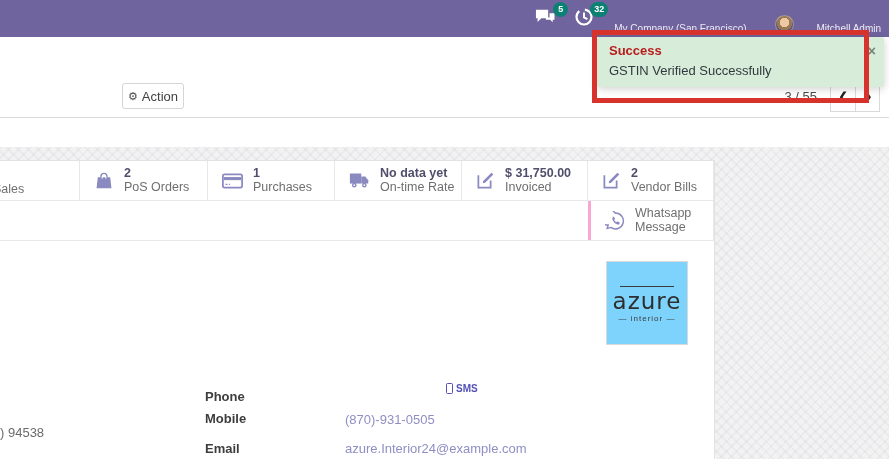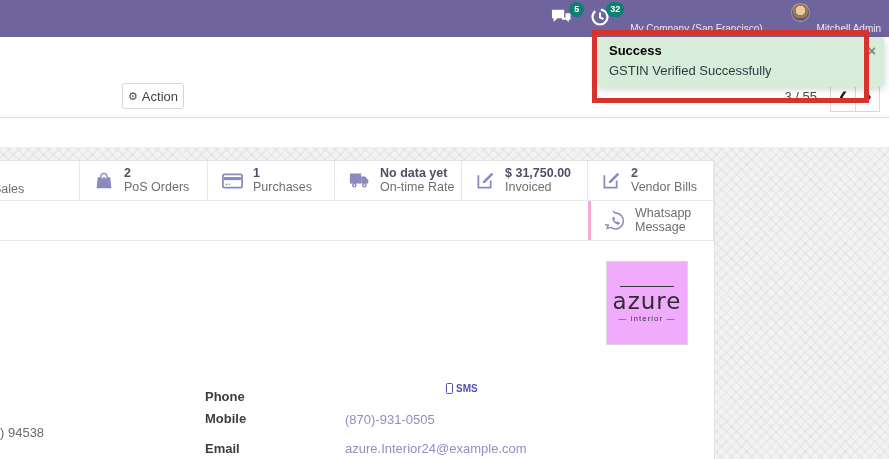--- a/index.html
+++ b/index.html
@@ -12,39 +12,39 @@
   .topbar-right { position:absolute; right:8px; top:0; height:37px; display:flex; align-items:center; gap:14px; }
   .tb-icon-wrap { position:relative; width:26px; height:24px; cursor:pointer; }
   .tb-badge { position:absolute; top:-5px; right:-8px; min-width:15px; height:15px; padding:0 4px;
               background:#0c8073; border-radius:8px; color:#fff; font-size:9px; font-weight:bold;
               display:flex; align-items:center; justify-content:center; }
   .tb-company, .tb-user { color:#eee9f4; font-size:10px; cursor:pointer; white-space:nowrap;margin-top:20px; }
   .tb-company { margin-right:14px; }
   .avatar { width:19px; height:19px; border-radius:50%;
             background:radial-gradient(circle at 50% 38%, #ecc9a0 0 34%, #9a7857 35% 58%, #615a6e 59%);
             border:1px solid rgba(255,255,255,.35); }
-  .tb-user-wrap { display:flex; align-items:flex-start; gap:7px; cursor:pointer; }
+  .tb-user-wrap { display:flex; align-items:flex-end; gap:23px; cursor:pointer; }
 
   
   .header { position:absolute; left:0; top:37px; width:889px; height:81px; background:#fff; border-bottom:1px solid #dcdcdc; }
   .action-btn { position:absolute; left:122px; top:46px; width:62px; height:26px; background:#fff;
                 border:1px solid #d5d5d5; border-radius:3px; font-size:13px; color:#3f3f3f;
                 display:flex; align-items:center; justify-content:center; gap:4px; cursor:pointer; }
   .gear { font-size:11px; color:#4a4a4a; }
   .pager-count { position:absolute; right:72px; top:52px; font-size:13px; color:#4a4a4a; }
   .pager-btn { position:absolute; top:49px; width:25px; height:26px; background:#fff; border:1px solid #d9d9d9;
                font-size:11px; font-weight:bold; color:#222; display:flex; align-items:flex-start;
                justify-content:center; padding-top:3px; cursor:pointer; }
   .pager-prev { right:34px; border-right:none; }
   .pager-next { right:9px; }
 
   
   .toast { position:absolute; left:597px; top:37px; width:287px; height:50px; background:#d7edd9;
            border-radius:3px; box-shadow:0 2px 8px rgba(0,0,0,.18); z-index:6; }
-  .toast-title { position:absolute; left:12px; top:6px; font-size:13px; font-weight:bold; color:#000000; }
+  .toast-title { position:absolute; left:12px; top:6px; font-size:13px; font-weight:bold; color:#b91c1c; }
   .toast-msg   { position:absolute; left:12px; top:26px; font-size:13px; color:#31393f; }
   .toast-close { position:absolute; right:8px; top:6px; font-size:14px; font-weight:bold; color:#768579; cursor:pointer; }
 
   
   .annotation { position:absolute; left:592px; top:30px; width:277px; height:73px;
                 border:5px solid #d8322d; z-index:9; pointer-events:none; }
 
   
   .canvas-bg { position:absolute; left:0; top:147px; width:889px; height:312px; background-color:#f2f2f3;
     background-image:
@@ -60,21 +60,21 @@
   .stat-row2 { position:absolute; left:0; top:40px; width:714px; height:40px; border-bottom:1px solid #e8e8ea; }
   .stat-cell { position:absolute; top:0; height:39px; border-right:1px solid #e8e8ea; overflow:hidden;
                display:flex; align-items:center; cursor:pointer; background:#fff; }
   .stat-icon { flex:0 0 auto; margin:0 10px 0 14px; display:flex; align-items:center; }
   .stat-text { display:flex; flex-direction:column; line-height:13.5px; font-size:12.5px; }
   .stat-text b { color:#504e6b; font-weight:bold; }
   .stat-text i { font-style:normal; color:#6f6f6f; }
   .sales-partial { position:absolute; left:-7px; top:21px; font-size:12.5px; color:#6f6f6f; }
 
   
-  .logo-box { position:absolute; left:606px; top:100px; width:82px; height:84px; background:#f0abfc;
+  .logo-box { position:absolute; left:606px; top:100px; width:82px; height:84px; background:#7dd3fc;
               border:1px solid #d9d9d9; text-align:center; }
   .logo-rule { width:54px; height:1px; background:#3a3a3a; margin:24px auto 2px auto; }
   .logo-word { font-family:"DejaVu Sans", sans-serif; font-size:23px; font-weight:400; letter-spacing:1px;
                color:#2e2e2e; line-height:25px; }
   .logo-sub  { font-size:8px; letter-spacing:1px; color:#3c3c3c; }
 
   
   .field-label { position:absolute; left:205px; font-size:13px; font-weight:bold; color:#3d3d3d; }
   .field-value { position:absolute; left:345px; font-size:13px; color:#8f8ec5; cursor:pointer; }
   .sms-link { position:absolute; left:446px; display:flex; align-items:center; gap:3px; cursor:pointer; }

